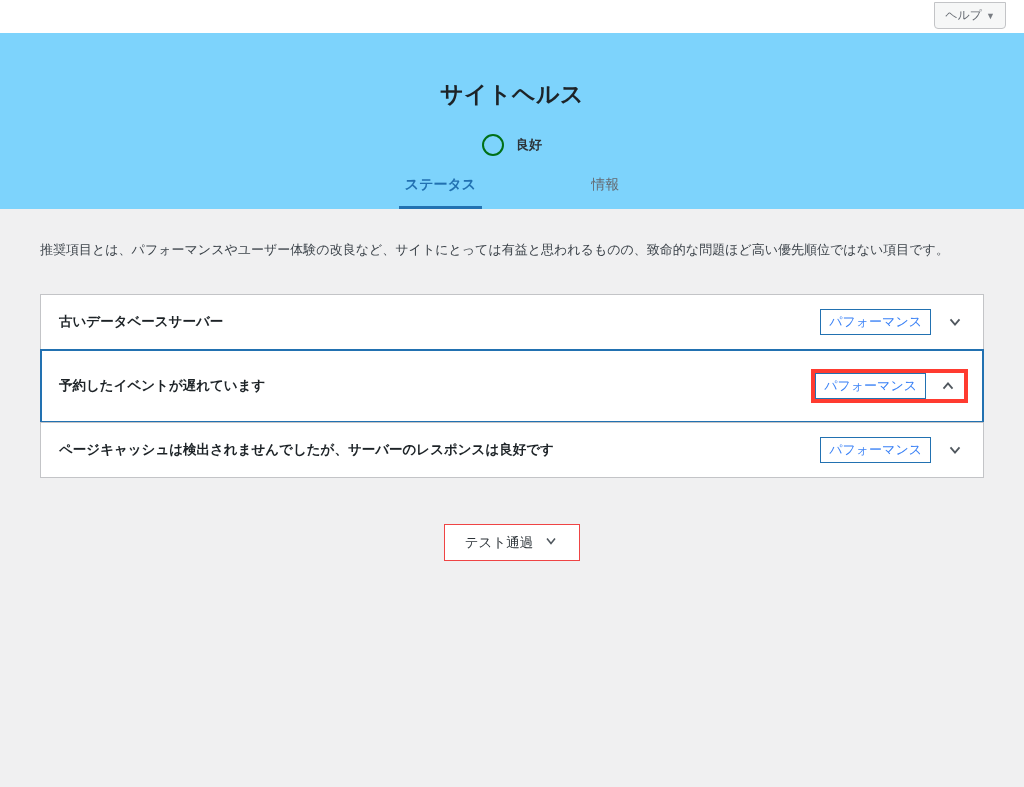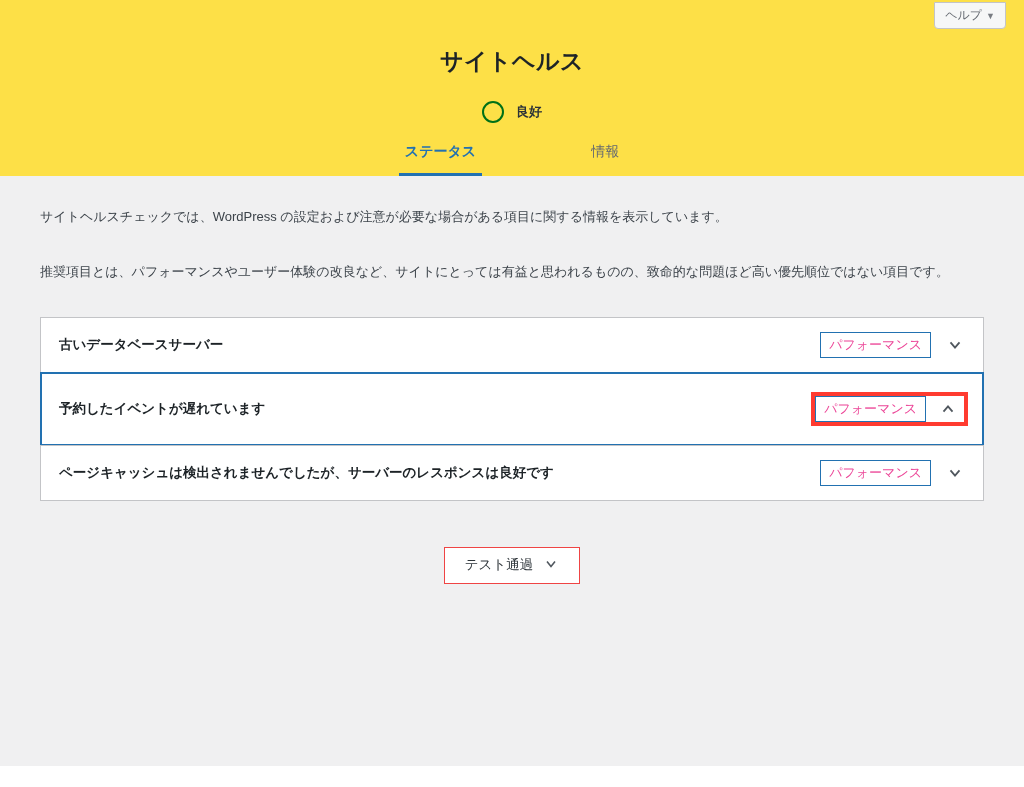--- a/index.html
+++ b/index.html
@@ -19,23 +19,24 @@
     border-radius: 0 0 4px 4px;
     background: #f6f7f7;
     padding: 4px 10px;
     color: #646970;
     font-size: 12px;
     display: flex; align-items: center; gap: 4px;
   }
   .help-tab .caret { font-size: 9px; color: #787c82; }
 
   .header-region {
-    background: #fde047;
+    background: #7dd3fc;
     padding-top: 46px;
     text-align: center;
+    margin-top: 33px;
   }
   h1.page-title {
     font-size: 23px;
     font-weight: 600;
     letter-spacing: .5px;
   }
 
   .indicator {
     margin: 24px auto 10px;
     display: flex; justify-content: center; align-items: center; gap: 12px;
@@ -104,21 +105,21 @@
     align-items: center;
     padding: 14px 18px;
   }
   .accordion-title {
     flex: 1;
     font-size: 13.5px;
     font-weight: 600;
   }
   .badge {
     border: 1px solid #2271b1;
-    color: #ec4899;
+    color: #3b82f6;
     font-size: 13px;
     padding: 3px 8px;
     margin-right: 14px;
     background: #fff;
   }
   .chev {
     width: 20px; height: 20px;
     display: inline-flex; align-items: center; justify-content: center;
     color: #787c82;
     font-size: 16px;
@@ -178,21 +179,20 @@
   </div>
 
   <div class="tabs">
     <div class="tab active">ステータス</div>
     <div class="tab">情報</div>
   </div>
 </div>
 
 <div class="body-region">
 
-  <p class="section-desc">サイトヘルスチェックでは、WordPress の設定および注意が必要な場合がある項目に関する情報を表示しています。</p>
 
   <p class="section-desc">推奨項目とは、パフォーマンスやユーザー体験の改良など、サイトにとっては有益と思われるものの、致命的な問題ほど高い優先順位ではない項目です。</p>
 
   <div class="accordion-list">
 
     <div class="accordion">
       <div class="accordion-header">
         <span class="accordion-title">古いデータベースサーバー</span>
         <span class="badge">パフォーマンス</span>
         <span class="chev">

